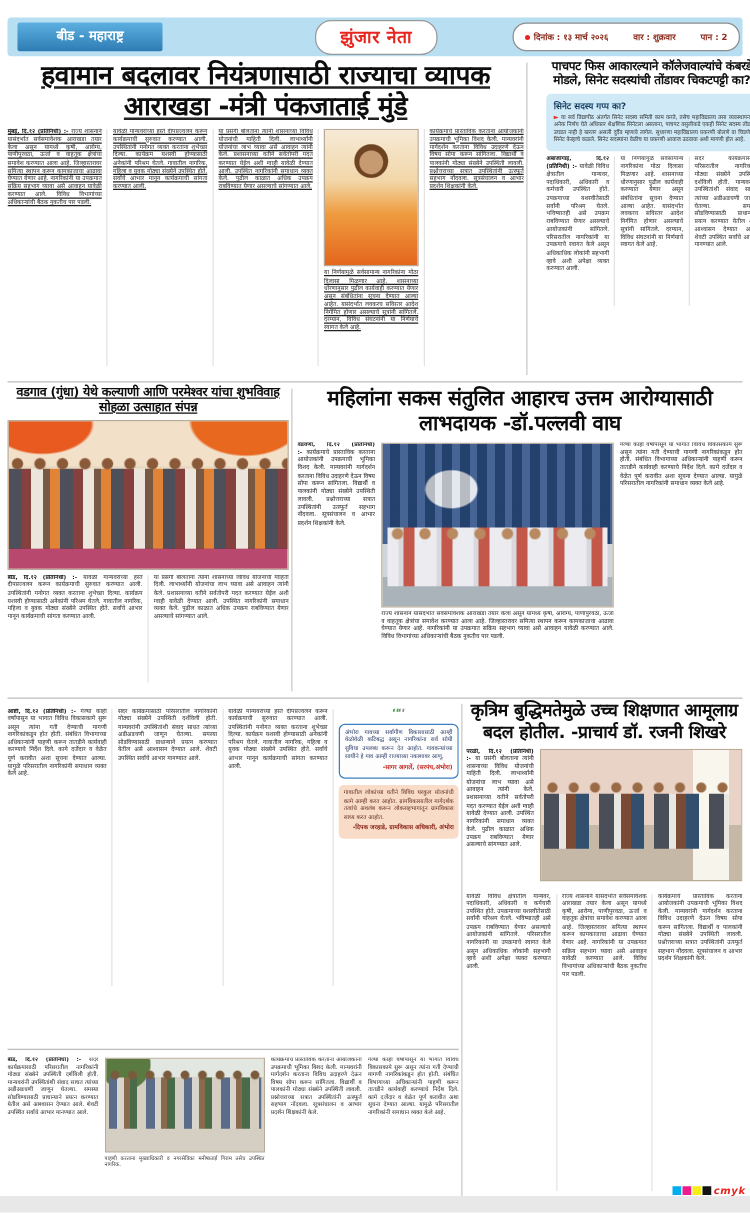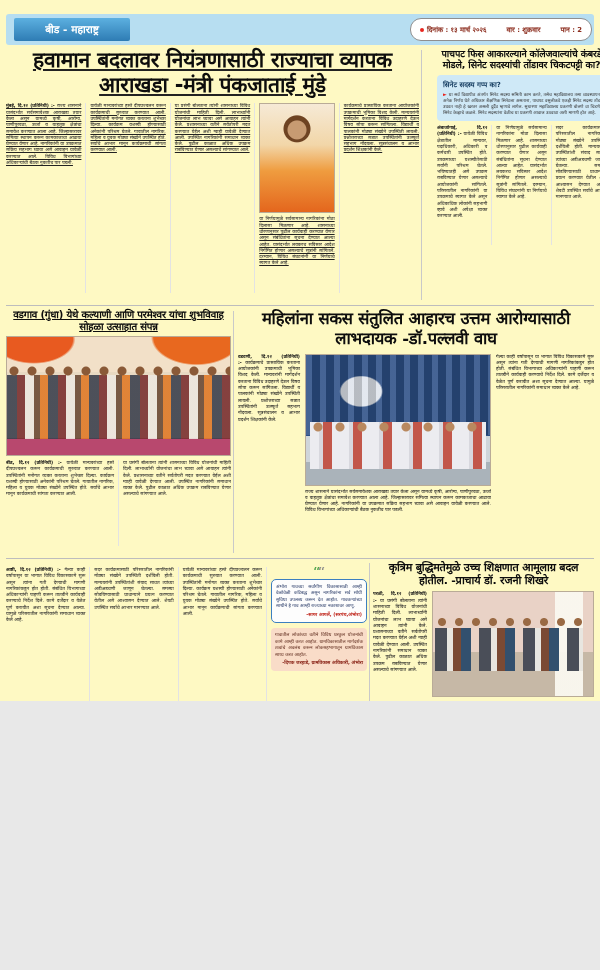--- a/index.html
+++ b/index.html
@@ -1,16 +1,16 @@
 <!DOCTYPE html>
 <html><head>
 <meta charset="utf-8">
 <style>
   html,body{margin:0;padding:0;background:#e8e8e8;}
-  #page{position:relative;width:600px;height:701px;background:#fef9c3;overflow:hidden;
+  #page{position:relative;width:600px;height:957px;background:#ffffff;overflow:hidden;
         font-family:"DejaVu Sans","Liberation Sans",sans-serif;color:#222;}
   
   .strip{position:absolute;left:6px;top:14px;width:588px;height:31px;background:#b7def1;border-radius:3px;}
   .region-box{position:absolute;left:14px;top:18px;width:116px;height:23px;border-radius:2px;
         background:linear-gradient(180deg,#5cb0e0,#2e7cb4);color:#fff;font-size:10.5px;font-weight:700;
         text-align:center;line-height:23px;}
   .masthead-box{position:absolute;left:252px;top:16px;width:96px;height:26px;background:#fff;border:1px solid #9a9a9a;
         border-radius:13px;text-align:center;line-height:26px;font-size:14px;font-weight:800;color:#e8251f;letter-spacing:.5px;}
   .info-box{position:absolute;left:410px;top:18px;width:182px;height:23px;background:#fff;border:1px solid #8f8f8f;
         border-radius:11px;display:flex;align-items:center;justify-content:space-between;padding:0 9px;box-sizing:border-box;
@@ -85,21 +85,21 @@
   .qmark-green{color:#48a048;}
   .qmark-gray{color:#8a8a8a;margin-left:-3px;}
   .qbox1{border:1.3px solid #3c7fc0;border-radius:5px;background:#fdfdfd;padding:4px;font-size:4.6px;line-height:1.4;
      color:#1c2f5e;text-align:justify;}
   .qattr1{color:#c0281e;font-weight:700;text-align:right;font-size:4.8px;margin-top:2px;}
   .qbox2{margin-top:5px;background:#f9dcc8;border-radius:4px;padding:4px;font-size:4.6px;line-height:1.4;
      color:#5e2a1c;text-align:justify;}
   .qattr2{color:#8a2418;font-weight:800;text-align:right;font-size:4.8px;margin-top:2px;}
   
   .art-ai{position:absolute;left:373px;top:561px;width:221px;height:403px;}
-  .art-ai .headline{font-size:11px;}
+  .art-ai .headline{font-size:14px;}
   .ai-row{display:flex;gap:5px;margin-top:4px;height:110px;overflow:hidden;}
   .ai-row .side{width:54px;flex:none;font-size:4.7px;line-height:1.34;text-align:justify;}
   .ph-ai{flex:1;height:106px;
      background:
        linear-gradient(90deg,transparent 0 76%,rgba(250,248,240,.95) 76% 94%,transparent 94%),
        linear-gradient(180deg,#e9d2c6 0 58%,#c6b8a6 58% 100%);}
   .ph-ai::before{content:"";position:absolute;left:2px;right:10px;top:34%;height:42%;
      background:repeating-linear-gradient(90deg,#4a4e58 0 12px,#e8e6e0 12px 18px,#7a4a34 18px 26px,#32506e 26px 36px,transparent 36px 44px);}
   .ph-ai::after{content:"";position:absolute;left:4px;right:10px;top:24%;height:11px;
      background-image:radial-gradient(circle at 5px 5px,#9a6a44 3.5px,transparent 4.5px);
@@ -127,20 +127,21 @@
   .sw-c{background:#00aeef;}.sw-m{background:#ec1c8e;}.sw-y{background:#f7ec13;}.sw-k{background:#141414;}
   .cmyk-label{font-size:8px;font-weight:800;color:#e8251f;margin-left:1px;letter-spacing:.5px;}
 </style>
 </head>
 <body>
 
 <div id="page">
 
   <div class="strip"></div>
   <div class="region-box">बीड - महाराष्ट्र</div>
+  <div class="masthead-box">झुंजार नेता</div>
   <div class="info-box">
     <span><span class="red-dot"></span><span>दिनांक : १३ मार्च २०२६</span></span>
     <span>वार : शुक्रवार</span>
     <span>पान : 2</span>
   </div>
 
   <div class="art-weather">
     <div class="headline">हवामान बदलावर नियंत्रणासाठी राज्याचा व्यापक आराखडा -मंत्री पंकजाताई मुंडे</div>
     <div class="cols aw-body">
       <div><span class="dateline">मुंबई, दि.१२ (प्रतिनिधी) :-</span><span>राज्य शासनाने यासंदर्भात सर्वसमावेशक आराखडा तयार केला असून यामध्ये कृषी, आरोग्य, पाणीपुरवठा, ऊर्जा व वाहतूक क्षेत्रांचा समावेश करण्यात आला आहे. जिल्हास्तरावर समित्या स्थापन करून कामकाजाचा आढावा घेण्यात येणार आहे. नागरिकांनी या उपक्रमात सक्रिय सहभाग घ्यावा असे आवाहन यावेळी करण्यात आले. विविध विभागांच्या अधिकाऱ्यांची बैठक नुकतीच पार पडली.</span></div>

